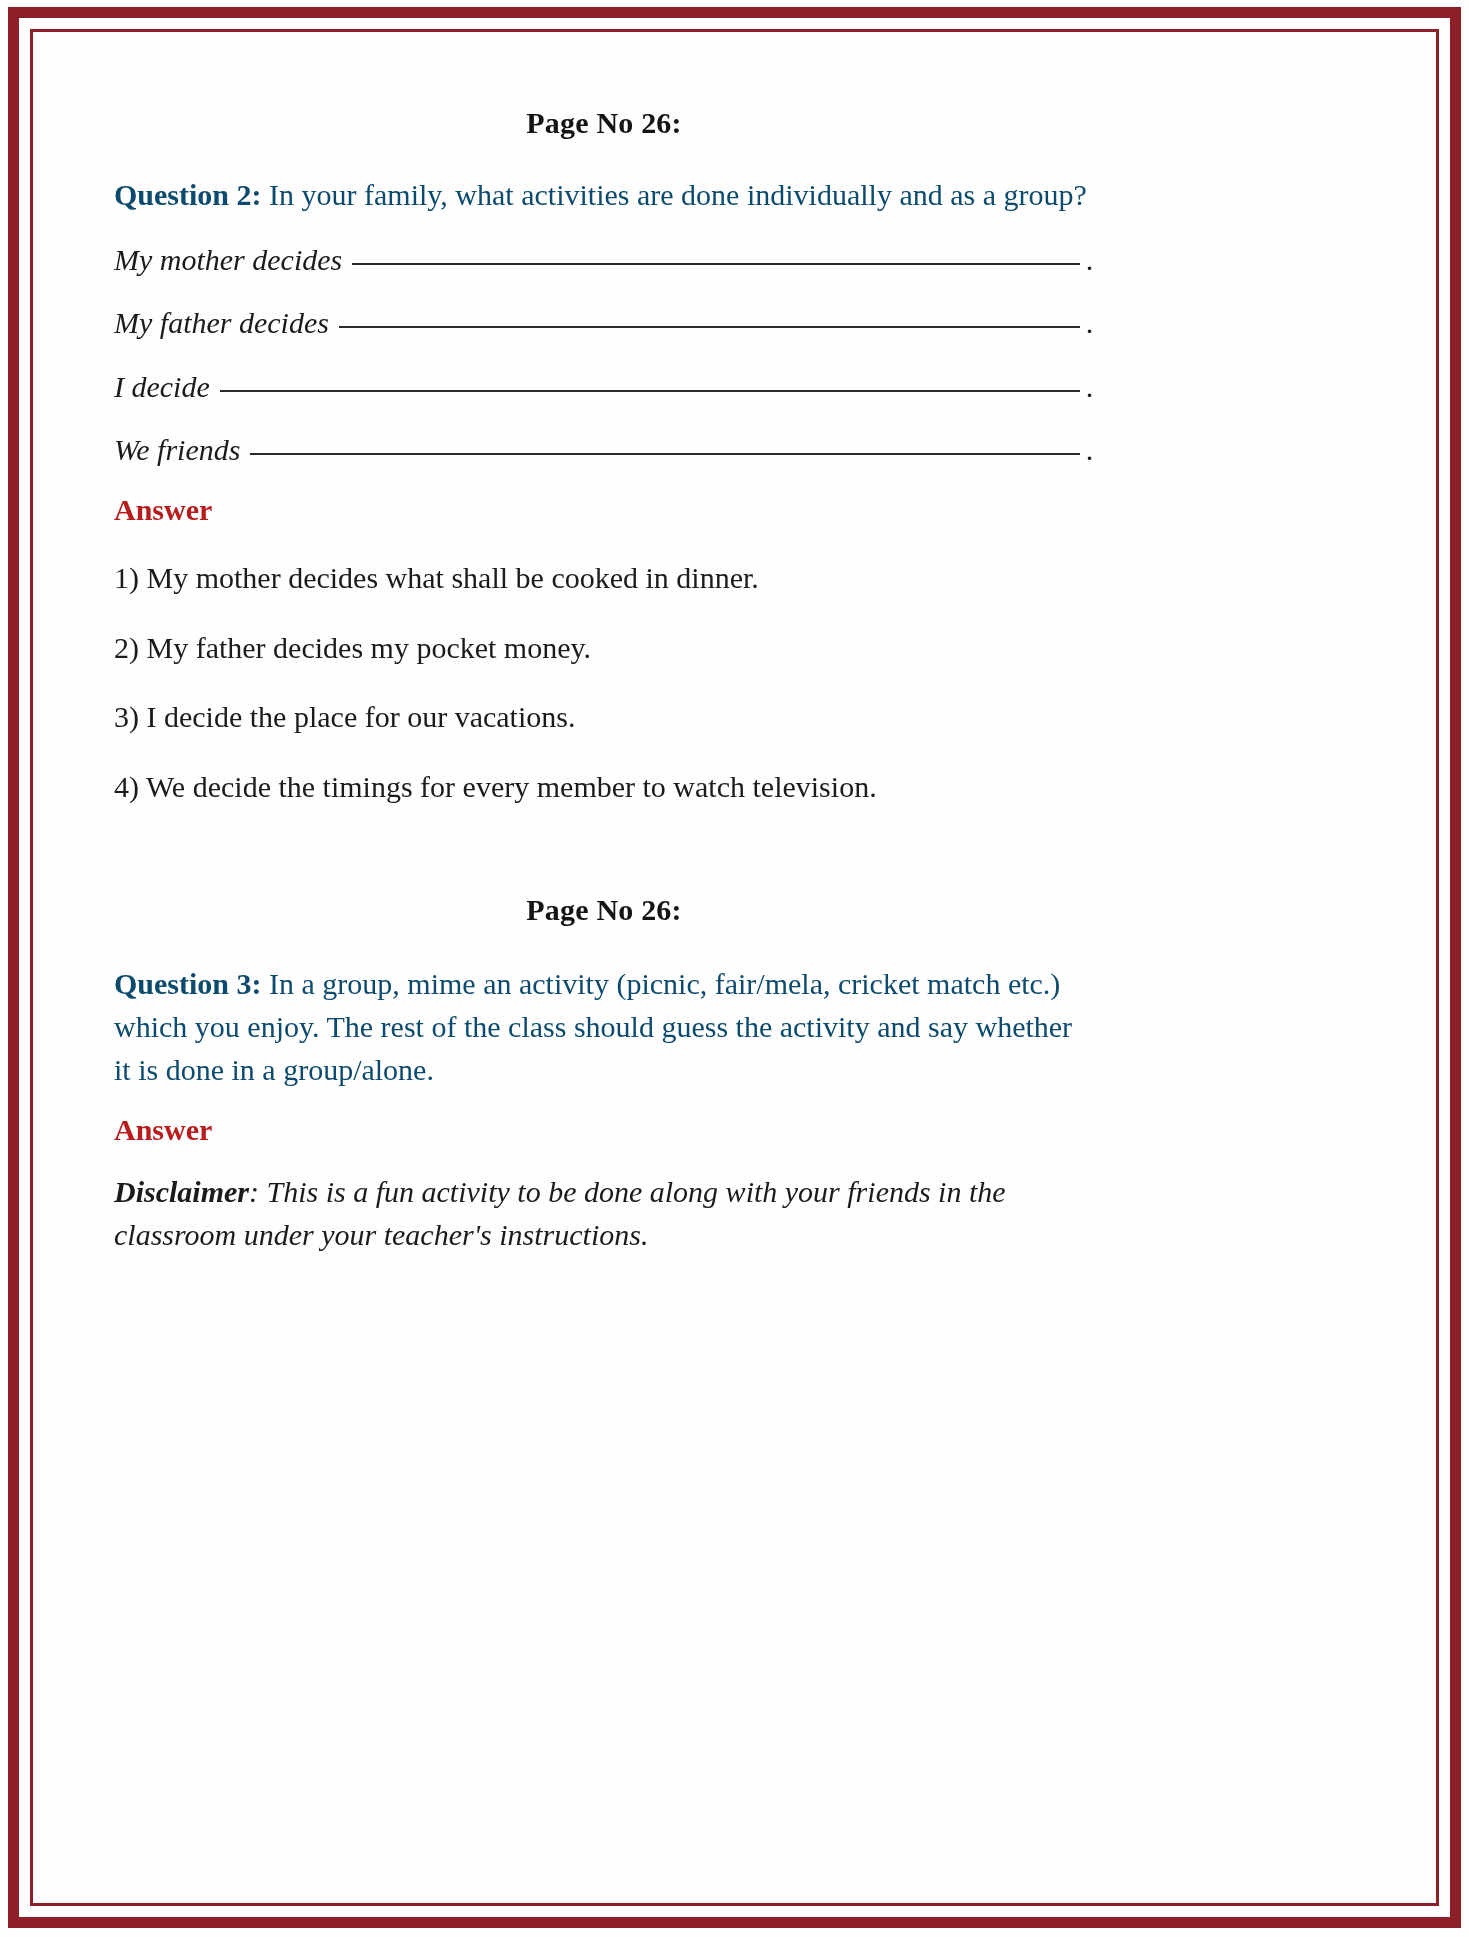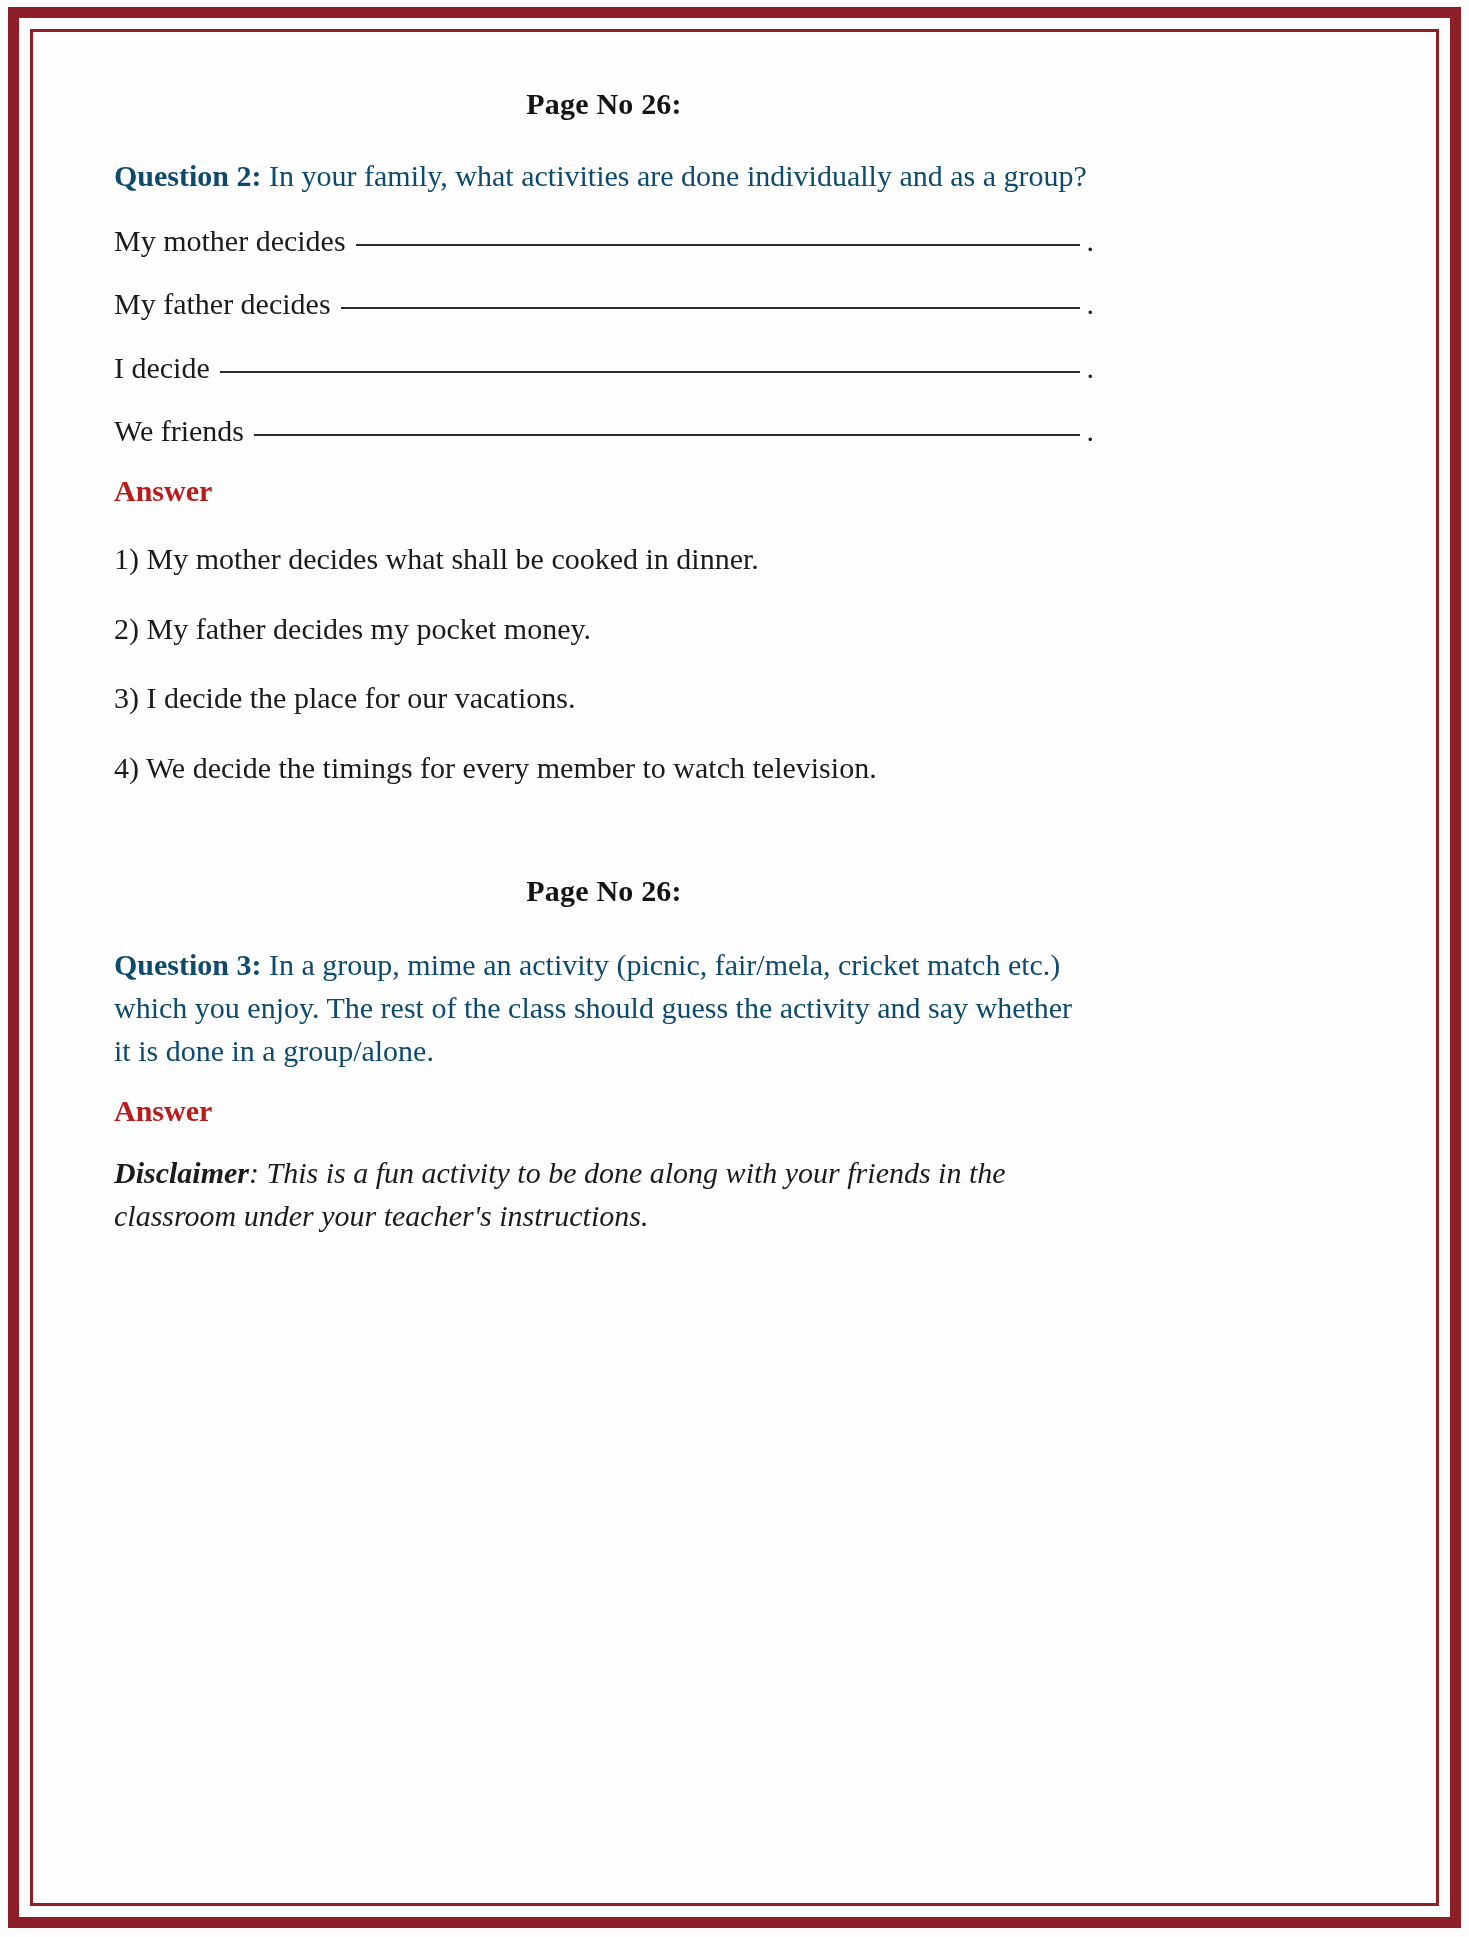--- a/index.html
+++ b/index.html
@@ -41,21 +41,21 @@
     left: 36px;
     top: 35px;
     right: 36px;
     bottom: 37px;
     background: #fefefe;
     overflow: hidden;
   }
   .content {
     position: absolute;
     left: 78px;
-    top: 52px;
+    top: 71px;
     width: 980px;
     color: #1b1b1b;
   }
 
   .page-heading {
     text-align: center;
     font-weight: bold;
     font-size: 30px;
     letter-spacing: 0.2px;
     margin: 0 0 34px 0;
@@ -76,20 +76,21 @@
     font-weight: bold;
   }
 
   .blank-row {
     font-size: 30px;
     line-height: 1.42;
     margin: 0 0 21px 0;
     display: flex;
     align-items: baseline;
     white-space: nowrap;
+    font-style: italic;
   }
   .blank-row .blank-label {
     flex: 0 0 auto;
     padding-right: 10px;
   }
   .blank-row .blank-line {
     flex: 1 1 auto;
     border-bottom: 2px solid #2a2a2a;
     height: 1px;
     position: relative;

